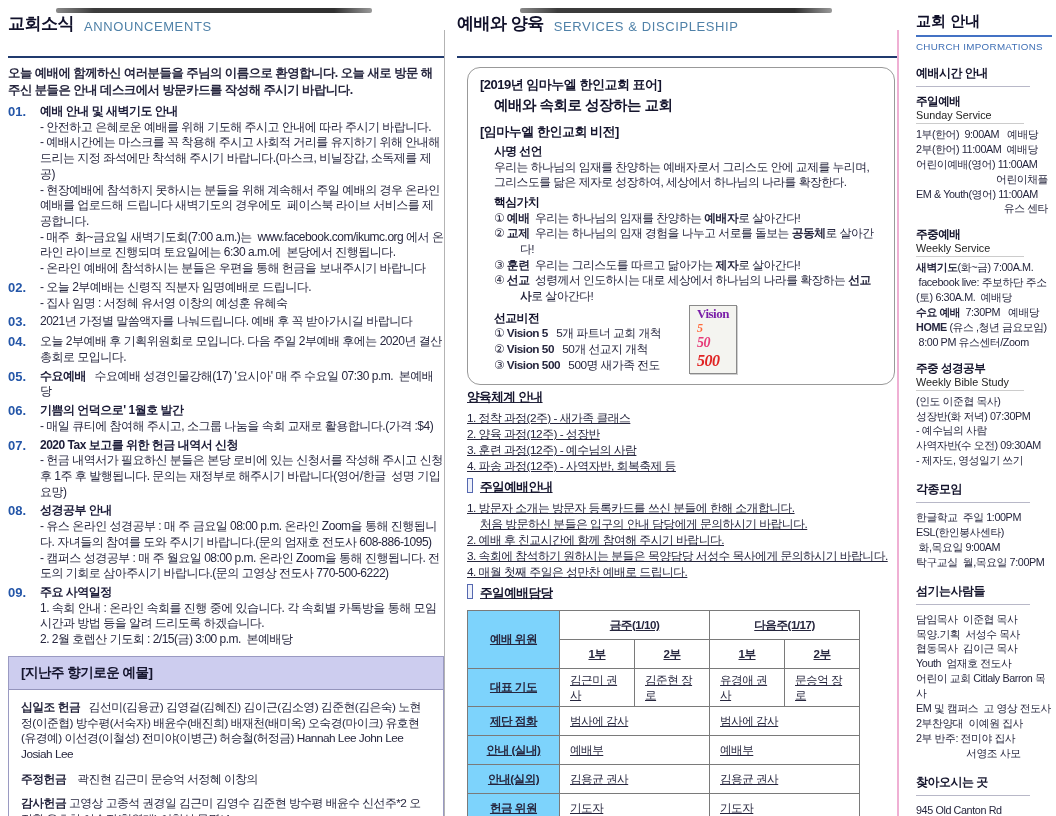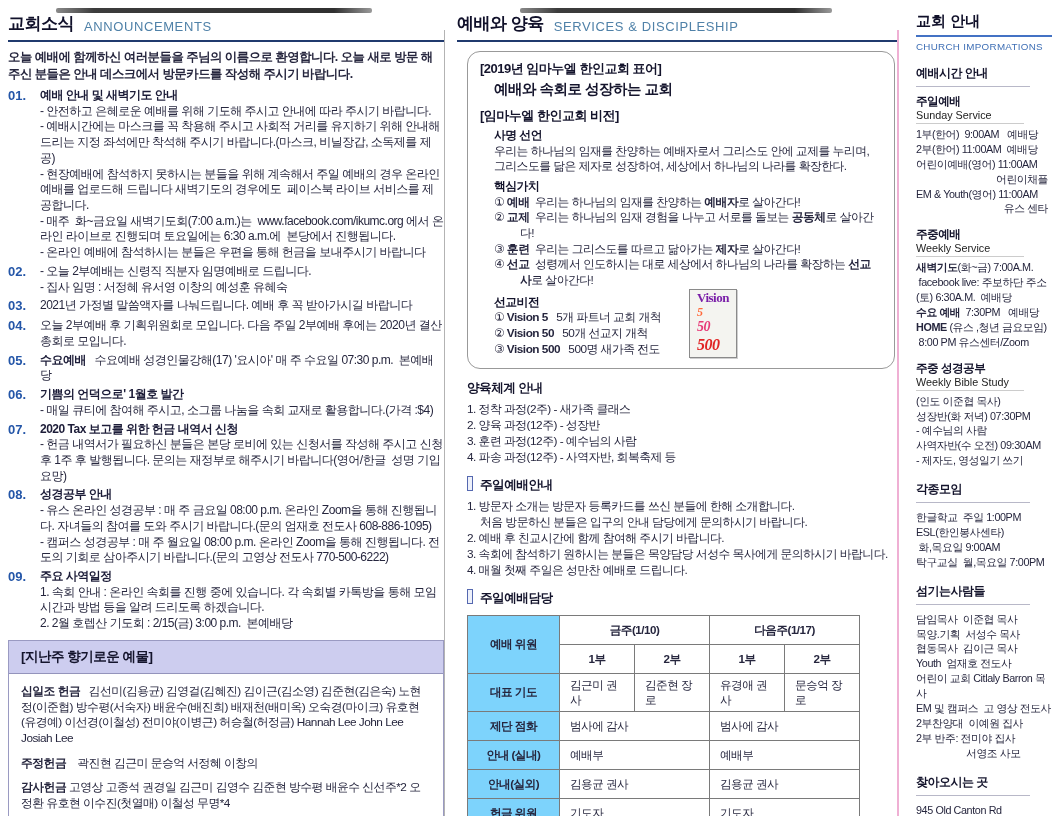--- a/index.html
+++ b/index.html
@@ -10,21 +10,21 @@
   #fold-l{left:56px;width:316px;}
   #fold-m{left:520px;width:312px;}
   .vline-gray{position:absolute;left:444px;top:30px;bottom:0;width:1px;background:#b3b3b3;}
   .vline-pink{position:absolute;left:897px;top:30px;bottom:0;width:2px;background:#efb0d4;}
 
   .col{position:absolute;top:12px;}
   .col-left{left:8px;width:436px;}
   .col-mid{left:457px;width:440px;}
   .col-right{left:916px;width:136px;}
 
-  .col-head{display:flex;align-items:flex-end;gap:10px;border-bottom:2px solid #203a6e;padding-bottom:5px;}
+  .col-head{display:flex;align-items:flex-end;gap:10px;border-bottom:2px solid #203a6e;padding-bottom:21px;}
   .col-head .ko{font-size:17px;font-weight:bold;color:#10102a;letter-spacing:-0.5px;}
   .col-head .en{font-size:13px;color:#4f81a8;letter-spacing:0.6px;padding-bottom:1px;}
   .col-head-r{border-bottom:2px solid #4472c4;padding-bottom:4px;}
   .col-head-r .ko{font-size:15px;font-weight:bold;color:#10102a;}
   .en-r{font-size:9.8px;color:#3f6fb5;letter-spacing:0.3px;margin-top:4px;}
 
   
   .intro{font-weight:bold;font-size:12.4px;line-height:1.33;letter-spacing:-0.5px;margin:7px 0 6px;white-space:pre-wrap;}
   .ann-item{display:flex;margin-bottom:3px;}
   .ann-num{flex:0 0 32px;font-weight:bold;color:#2456a8;font-size:13px;line-height:1.3;}
@@ -47,21 +47,21 @@
   .hang{padding-left:26px;text-indent:-26px;white-space:pre-wrap;margin-left:14px;}
   .mv{display:flex;gap:28px;margin-top:2px;}
   .mv-lines .ln{white-space:pre-wrap;margin-left:14px;}
   .vision-box{border:1px solid #8a8a8a;background:#f4f4f0;padding:1px 7px 3px;align-self:flex-start;
               margin-top:-2px;box-shadow:1px 1px 0 #cfcfcf;font-family:"Liberation Serif","DejaVu Serif",serif;line-height:1.15;}
   .vb-word{color:#7a1fa8;font-weight:bold;font-size:13px;}
   .vb-n{font-style:italic;font-weight:bold;}
   .vb-1{color:#ff6a3c;font-size:12px;}
   .vb-2{color:#e73a78;font-size:14px;}
   .vb-3{color:#e02424;font-size:16px;}
-  .mid-sec{margin:11px 0 0 10px;font-size:11.8px;line-height:1.36;letter-spacing:-0.5px;}
+  .mid-sec{margin:4px 0 0 10px;font-size:11.8px;line-height:1.36;letter-spacing:-0.5px;text-decoration:underline;}
   .sec-title{font-weight:bold;font-size:12.6px;color:#14142c;margin:0 0 4px;}
   .bar-icon{display:inline-block;width:4px;height:13px;border:1px solid #5568b0;background:#eef1fa;
             margin-right:7px;vertical-align:-2px;}
   .mid-sec .ln{white-space:pre-wrap;}
   .duty{border-collapse:collapse;margin:7px 0 0 0;font-size:11.6px;color:#26263e;table-layout:fixed;width:392px;}
   .duty th,.duty td{border:1px solid #7a7a7a;padding:3px 8px;height:22px;}
   .duty thead th{background:#fff;font-weight:bold;text-align:center;}
   .duty .hcell{background:#7dd3fc;font-weight:bold;}
   .duty td{text-align:left;padding-left:10px;background:#fff;}
 

